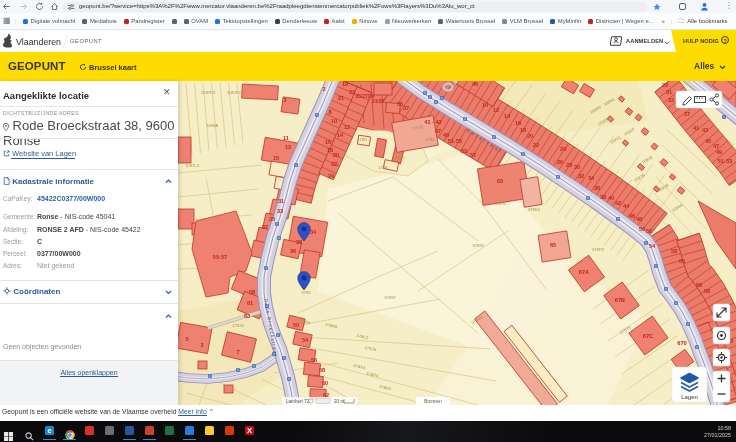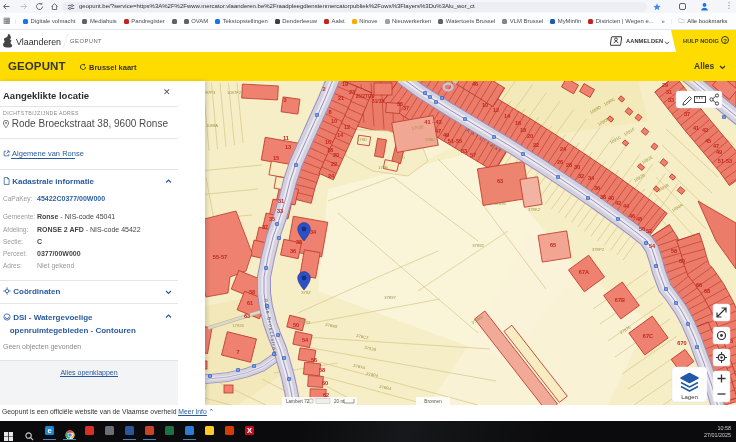--- a/index.html
+++ b/index.html
@@ -441,33 +441,33 @@
         <text x="156" y="322" font-size="4.6" fill="#555">20 m</text>
         <path d="M166,318 v4 h10 v-4" stroke="#555" stroke-width="0.6" fill="none"></path>
       </g>
       <g>
         <rect x="238" y="316" width="34" height="8" rx="1" fill="#ffffff" opacity="0.85"></rect>
         <text x="255" y="322" font-size="4.6" fill="#555" text-anchor="middle">Bronnen</text>
       </g>
     </svg>
   </div>
 
-<div class="abs" style="left:0;top:81px;width:205px;height:324px;background:#fff;box-shadow:2px 0 4px rgba(0,0,0,0.15)">
+<div class="abs" style="left:0;top:81px;width:178px;height:324px;background:#fff;box-shadow:2px 0 4px rgba(0,0,0,0.15)">
   <div class="abs" style="left:3px;top:9px;font-size:9.5px;font-weight:bold;color:#2d2d2d">Aangeklikte locatie</div>
   <div class="abs" style="left:163px;top:6px;font-size:9px;color:#555">✕</div>
   <div class="abs" style="left:0;top:25px;width:178px;height:1px;background:#e4e4e4"></div>
   <div class="abs" style="left:3px;top:29px;font-size:5.2px;color:#8a8a8a;letter-spacing:0.4px">DICHTSTBIJZIJNDE ADRES</div>
-  <div class="abs" style="left:3px;top:37px;font-size:10px;color:#4a4a4a"><svg width="6" height="8" viewBox="0 0 10 14" style="vertical-align:-1px">
+  <div class="abs" style="left:3px;top:37px;font-size:13px;color:#4a4a4a"><svg width="6" height="8" viewBox="0 0 10 14" style="vertical-align:-1px">
         <path d="M5,0.5 a4.5,4.5 0 0 1 4.5,4.5 c0,3 -2.5,5.5 -4.5,8.5 C3,10.5 0.5,8 0.5,5 A4.5,4.5 0 0 1 5,0.5 Z" fill="none" stroke="#555" stroke-width="1.4"></path>
         <circle cx="5" cy="5" r="1.6" fill="#555"></circle>
       </svg>&nbsp;Rode Broeckstraat 38, 9600 Ronse</div>
   <div class="abs" style="left:0;top:57px;width:178px;height:1px;background:#e4e4e4"></div>
   <div class="abs" style="left:3px;top:68px;font-size:7.5px;color:#2a5a9e"><svg width="7" height="7" viewBox="0 0 12 12" style="vertical-align:-0.5px">
         <path d="M5,2 H2 V10 H10 V7 M7,1.5 H10.5 V5 M10.2,1.8 L6,6" fill="none" stroke="#2a5a9e" stroke-width="1.3"></path>
-      </svg>&nbsp;<a style="color:#2a5a9e">Algemene van Ronse</a></div>
+      </svg>&nbsp;<a style="color:#2a5a9e">Website van Lagen</a></div>
   <div class="abs" style="left:11px;top:76.5px;width:64px;height:1px;background:#2a5a9e"></div>
   <div class="abs" style="left:0;top:88px;width:178px;height:1px;background:#e4e4e4"></div>
   <div class="abs" style="left:3px;top:96px;font-size:8px;font-weight:bold;color:#2a5a9e"><svg width="7" height="8" viewBox="0 0 12 14" style="vertical-align:-1px">
         <path d="M2,1 H8 L10.5,3.5 V13 H2 Z M8,1 V3.5 H10.5" fill="none" stroke="#2a5a9e" stroke-width="1.3"></path>
       </svg>&nbsp;Kadastrale informatie</div>
   <div class="abs" style="left:165px;top:98px;line-height:0"><svg width="7" height="5" viewBox="0 0 7 5">
         <path d="M1,3.5 L3.5,1 L6,3.5" stroke="#2a5a9e" stroke-width="1.1" fill="none"></path>
       </svg></div>
   <div class="abs" style="left:3px;top:114px;font-size:6.5px;color:#9a9a9a">CaPaKey:</div>
   <div class="abs" style="left:37px;top:114px;font-size:7px;font-weight:bold;color:#2d62a8">45422C0377/00W000</div>
@@ -483,24 +483,20 @@
   <div class="abs" style="left:37px;top:181px;font-size:7px;color:#999">Niet gekend</div>
   <div class="abs" style="left:0;top:199px;width:178px;height:1px;background:#e4e4e4"></div>
   <div class="abs" style="left:3px;top:206px;font-size:8px;font-weight:bold;color:#2a5a9e"><svg width="8" height="8" viewBox="0 0 14 14" style="vertical-align:-1px">
         <circle cx="7" cy="7" r="3" fill="none" stroke="#2a5a9e" stroke-width="1.4"></circle>
         <path d="M7,0.5 V4 M7,10 V13.5 M0.5,7 H4 M10,7 H13.5" stroke="#2a5a9e" stroke-width="1.4"></path>
       </svg>&nbsp;Coördinaten</div>
   <div class="abs" style="left:165px;top:209px;line-height:0"><svg width="7" height="5" viewBox="0 0 7 5">
         <path d="M1,1 L3.5,3.5 L6,1" stroke="#2a5a9e" stroke-width="1.1" fill="none"></path>
       </svg></div>
   <div class="abs" style="left:0;top:222px;width:178px;height:1px;background:#e4e4e4"></div>
-  <div class="abs" style="left:3px;top:230px;font-size:8px;font-weight:bold;color:#2a5a9e;line-height:13px"><svg width="8" height="8" viewBox="0 0 14 14" style="vertical-align:-1px">
-        <circle cx="7" cy="7" r="5.5" fill="none" stroke="#2a5a9e" stroke-width="1.4"></circle>
-        <path d="M4,7 a3,3 0 0 0 6,0" fill="none" stroke="#2a5a9e" stroke-width="1.4"></path>
-      </svg>&nbsp;DSI - Watergevoelige<br>&nbsp;&nbsp;&nbsp;openruimtegebieden - Contouren</div>
   <div class="abs" style="left:165px;top:233px;line-height:0"><svg width="7" height="5" viewBox="0 0 7 5">
         <path d="M1,3.5 L3.5,1 L6,3.5" stroke="#2a5a9e" stroke-width="1.1" fill="none"></path>
       </svg></div>
   <div class="abs" style="left:3px;top:262px;font-size:7px;color:#8a8a8a">Geen objecten gevonden</div>
   <div class="abs" style="left:0;top:279px;width:178px;height:45px;background:#f3f4f5;border-top:1px solid #e4e4e4"></div>
   <div class="abs" style="left:0;top:288px;width:178px;text-align:center;font-size:7px;color:#2a5a9e"><span style="border-bottom:1px solid #2a5a9e">Alles openklappen</span></div>
 </div>
 
 <div class="abs" style="left:0;top:405px;width:736px;height:16px;background:#fff">
   <div class="abs" style="left:2px;top:3px;font-size:6.8px;color:#333;white-space:nowrap">Geopunt is een officiële website van de Vlaamse overheid <span style="color:#2a5a9e;border-bottom:1px solid #2a5a9e">Meer info</span> <span style="color:#2a5a9e">⌃</span></div>

